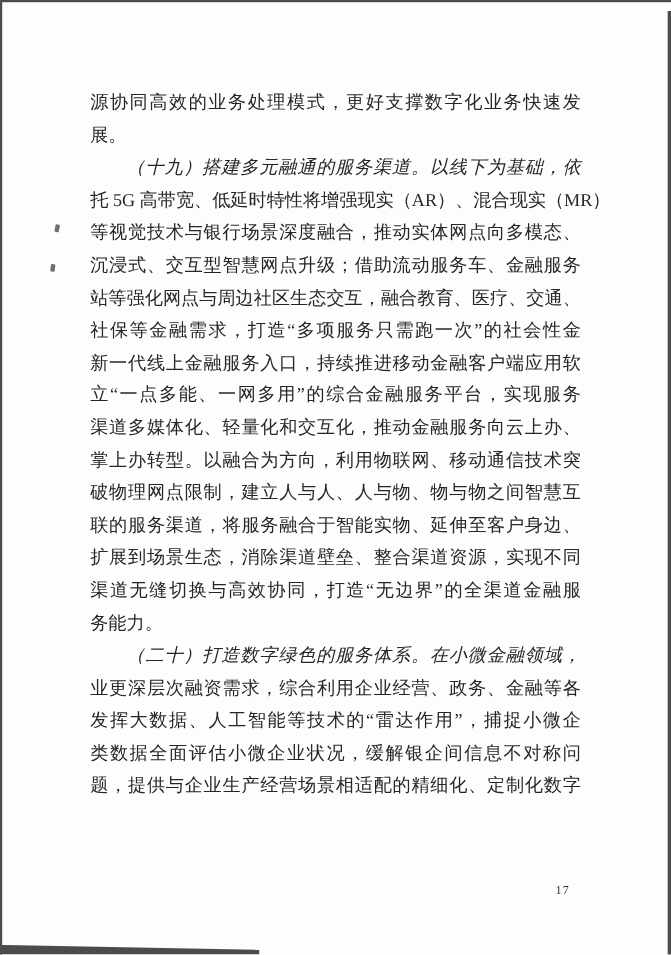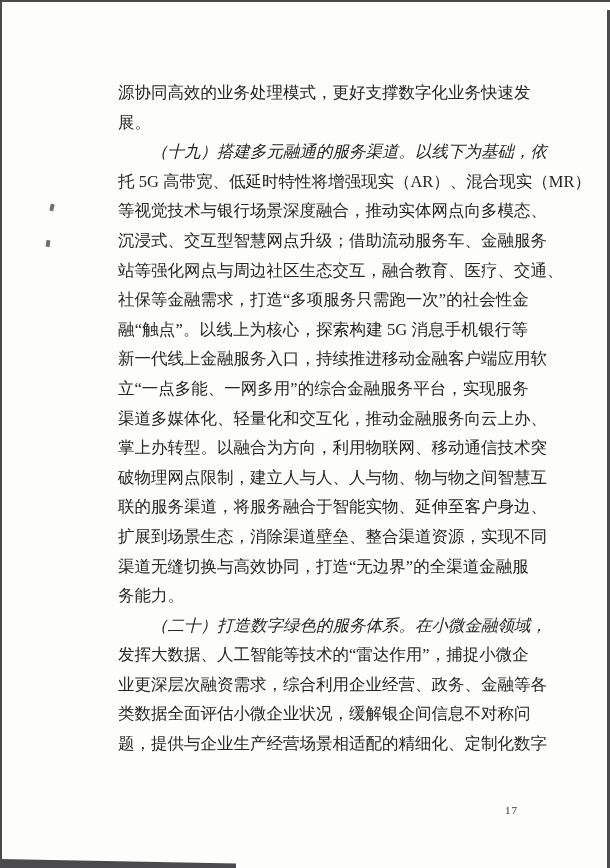--- a/index.html
+++ b/index.html
@@ -56,21 +56,20 @@
   }
   .line {
     height: 29.6px;
     line-height: 29.6px;
     font-size: 16.5px;
     letter-spacing: 0;
     white-space: nowrap;
     text-align: justify;
     text-align-last: justify;
     text-justify: inter-ideograph;
-    margin-left: 36px;
   }
   .line.short {
     text-align-last: left;
   }
   .line.indent {
     text-indent: 33px;
     font-style: italic;
   }
   .page-number {
     position: absolute;
@@ -95,32 +94,31 @@
 
   <div class="text-block">
     <div class="line">源协同高效的业务处理模式，更好支撑数字化业务快速发</div>
     <div class="line short">展。</div>
     <div class="line indent">（十九）搭建多元融通的服务渠道。以线下为基础，依</div>
     <div class="line">托 5G 高带宽、低延时特性将增强现实（AR）、混合现实（MR）</div>
     <div class="line">等视觉技术与银行场景深度融合，推动实体网点向多模态、</div>
     <div class="line">沉浸式、交互型智慧网点升级；借助流动服务车、金融服务</div>
     <div class="line">站等强化网点与周边社区生态交互，融合教育、医疗、交通、</div>
     <div class="line">社保等金融需求，打造“多项服务只需跑一次”的社会性金</div>
-    <div class="line">融“触点”。以线上为核心，探索构建 5G 消息手机银行等</div>
     <div class="line">新一代线上金融服务入口，持续推进移动金融客户端应用软</div>
     <div class="line">立“一点多能、一网多用”的综合金融服务平台，实现服务</div>
     <div class="line">渠道多媒体化、轻量化和交互化，推动金融服务向云上办、</div>
     <div class="line">掌上办转型。以融合为方向，利用物联网、移动通信技术突</div>
     <div class="line">破物理网点限制，建立人与人、人与物、物与物之间智慧互</div>
     <div class="line">联的服务渠道，将服务融合于智能实物、延伸至客户身边、</div>
     <div class="line">扩展到场景生态，消除渠道壁垒、整合渠道资源，实现不同</div>
     <div class="line">渠道无缝切换与高效协同，打造“无边界”的全渠道金融服</div>
     <div class="line short">务能力。</div>
     <div class="line indent">（二十）打造数字绿色的服务体系。在小微金融领域，</div>
+    <div class="line">业更深层次融资需求，综合利用企业经营、政务、金融等各</div>
     <div class="line">发挥大数据、人工智能等技术的“雷达作用”，捕捉小微企</div>
-    <div class="line">业更深层次融资需求，综合利用企业经营、政务、金融等各</div>
     <div class="line">类数据全面评估小微企业状况，缓解银企间信息不对称问</div>
     <div class="line">题，提供与企业生产经营场景相适配的精细化、定制化数字</div>
   </div>
 
   <div class="page-number">17</div>
 
 </div>
 
 </body></html>

